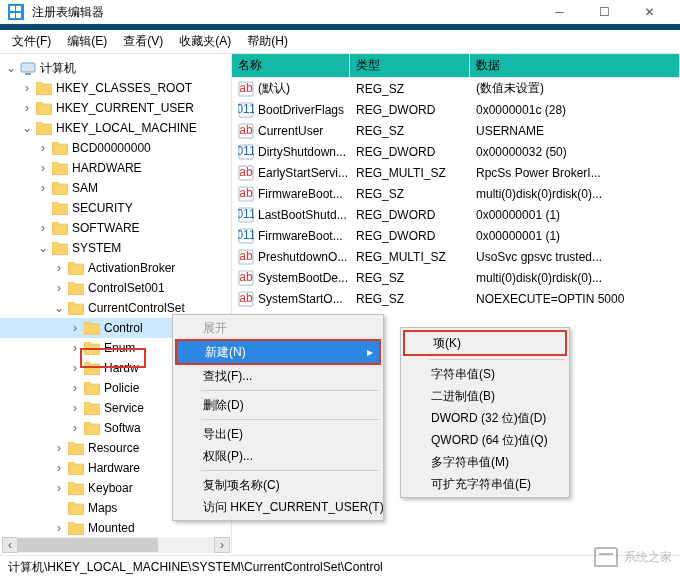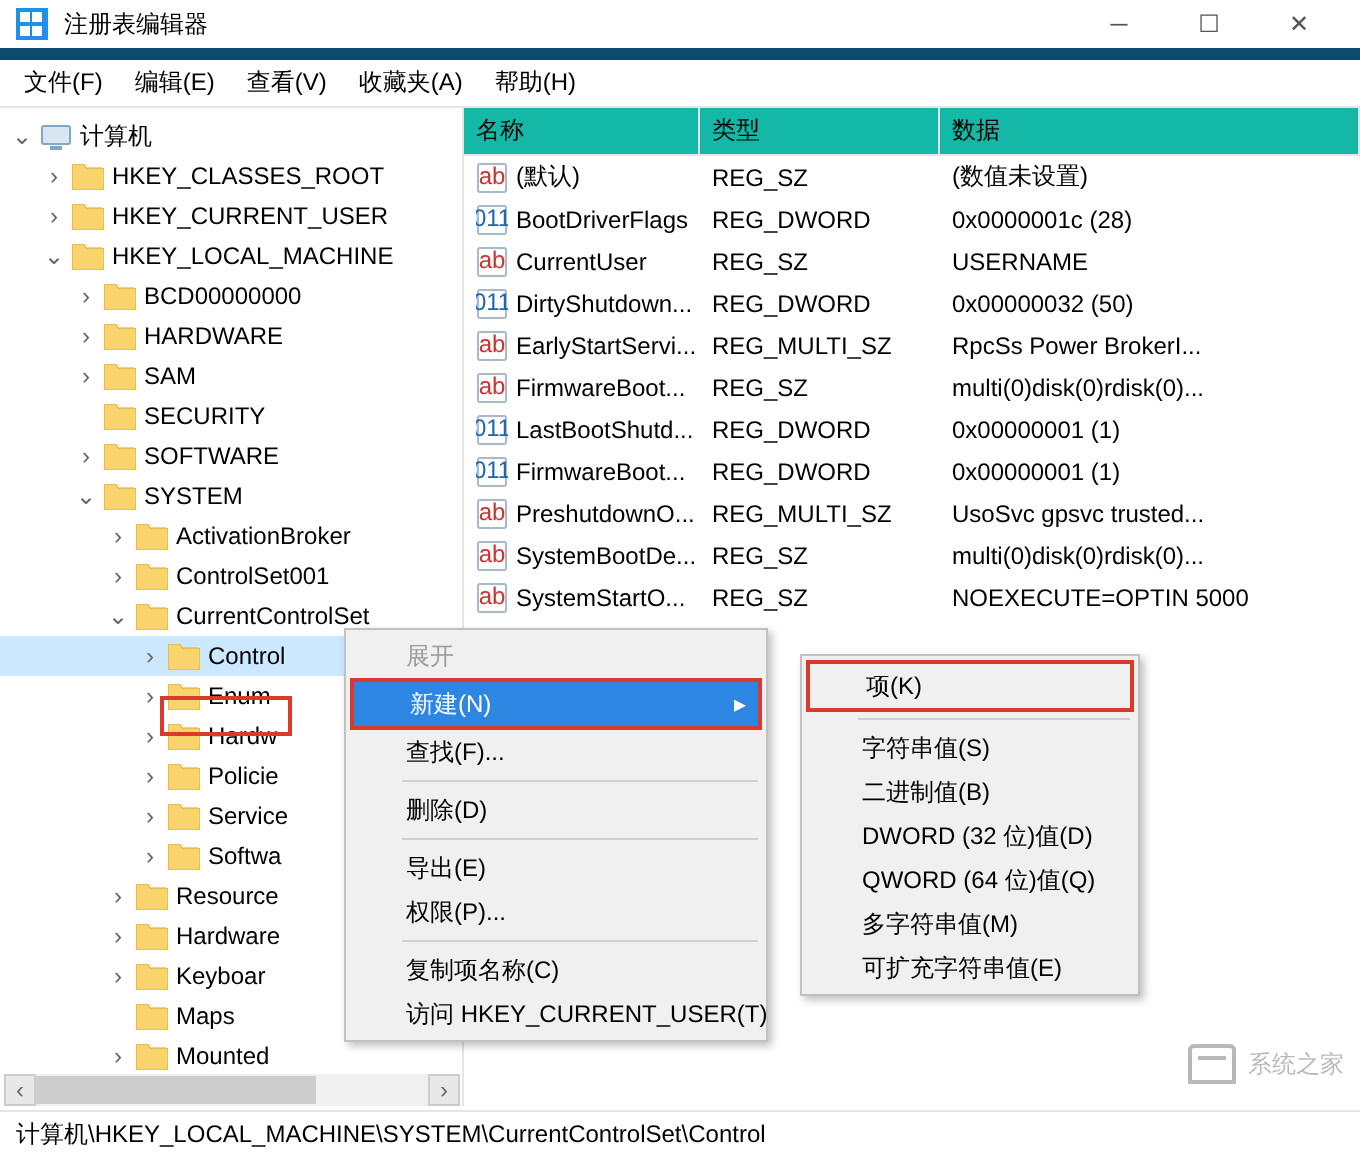--- a/index.html
+++ b/index.html
@@ -54,21 +54,21 @@
 .context-menu .cm-item.disabled { color: #9b9b9b; }
 .context-menu .cm-sep { height: 1px; background: #d0d0d0; margin: 3px 2px 3px 26px; }
 .context-menu .cm-item .arrow { position: absolute; right: 6px; }
 
 .cm1 { left: 172px; top: 314px; width: 212px; }
 .cm2 { left: 400px; top: 327px; width: 170px; }
 
 .cm1-new-box { border: 2px solid #d93a2a; padding: 0; }
 .cm2-key-box { border: 2px solid #d93a2a; padding: 0; }
 
-.watermark { position: absolute; right: 8px; bottom: 37px; color: rgba(0,0,0,0.28); font-size: 14px; display:flex; align-items:center; gap:6px; }
+.watermark { position: absolute; right: 8px; bottom: 12px; color: rgba(0,0,0,0.28); font-size: 14px; display:flex; align-items:center; gap:6px; }
 .watermark .logo { width:24px; height:20px; border:2px solid rgba(0,0,0,0.28); border-radius:3px 3px 0 0; position:relative; }
 .watermark .logo::after{content:""; position:absolute; top:4px; left:3px; right:3px; height:2px; background:rgba(0,0,0,0.28);}
 
 .scrollbar-h { position: absolute; bottom: 26px; left: 2px; width: 228px; height: 16px; background: #f0f0f0; display:flex; }
 .scrollbar-h .sb-btn { width:16px; height:16px; background:#e8e8e8; border:1px solid #ccc; display:flex;align-items:center;justify-content:center;color:#666; }
 .scrollbar-h .sb-track{ flex:1; position:relative; }
 .scrollbar-h .sb-thumb{ position:absolute; left:0; top:1px; height:14px; width:140px; background:#cdcdcd; }
 
 #control-box { position:absolute; left:80px; top:294px; width:66px; height:20px; border:2px solid #d93a2a; pointer-events:none; z-index:5;}
 </style>

